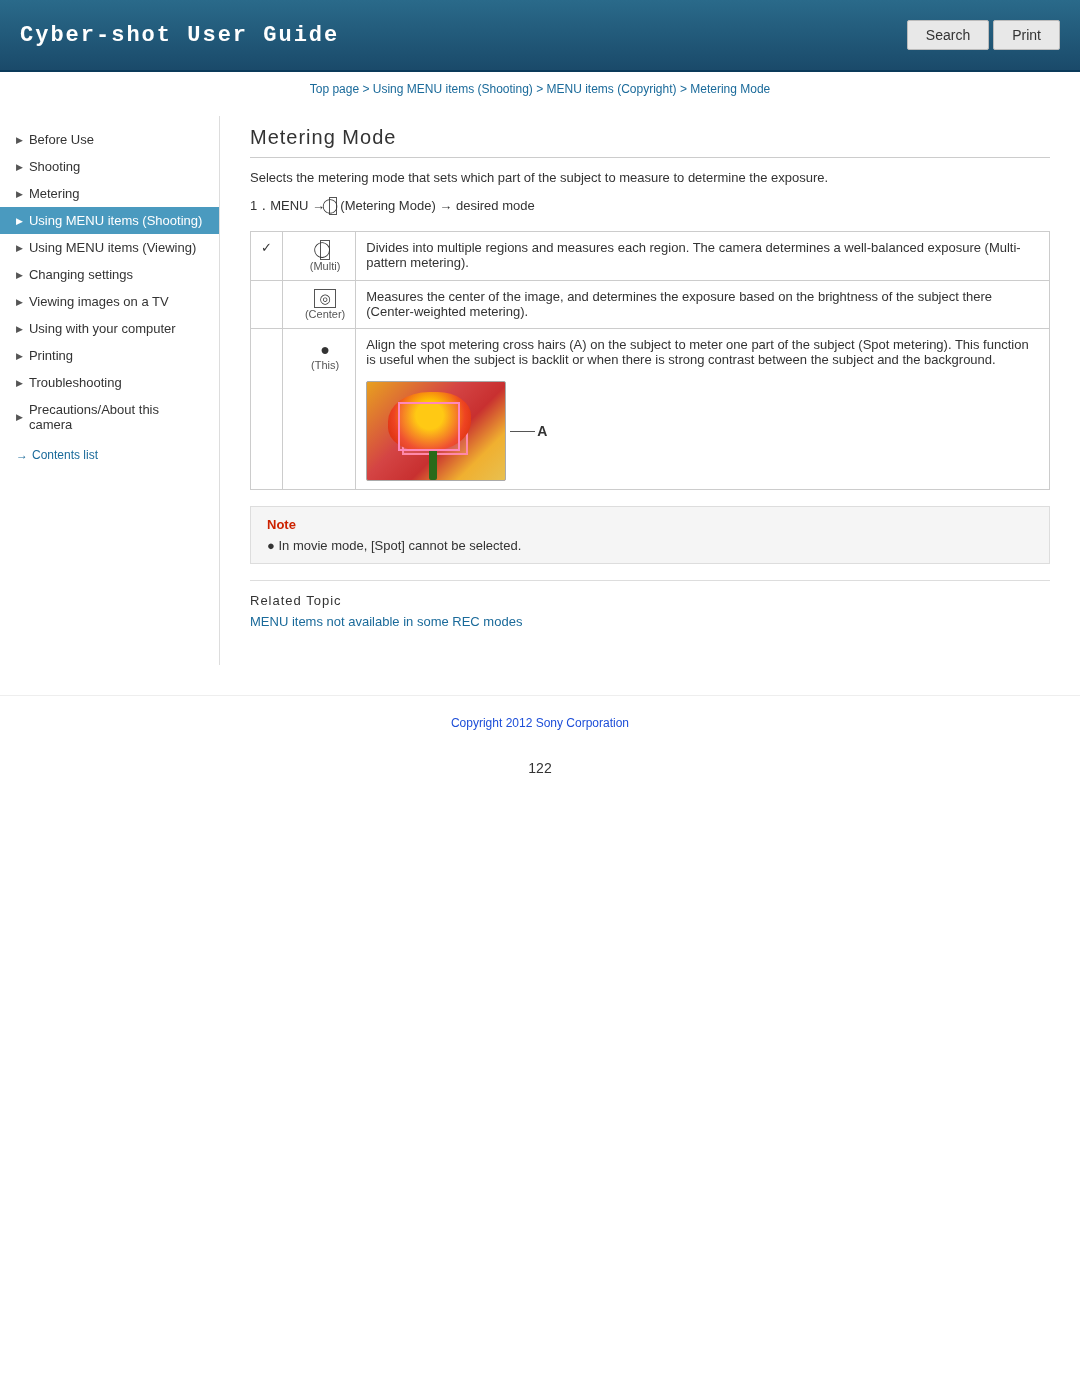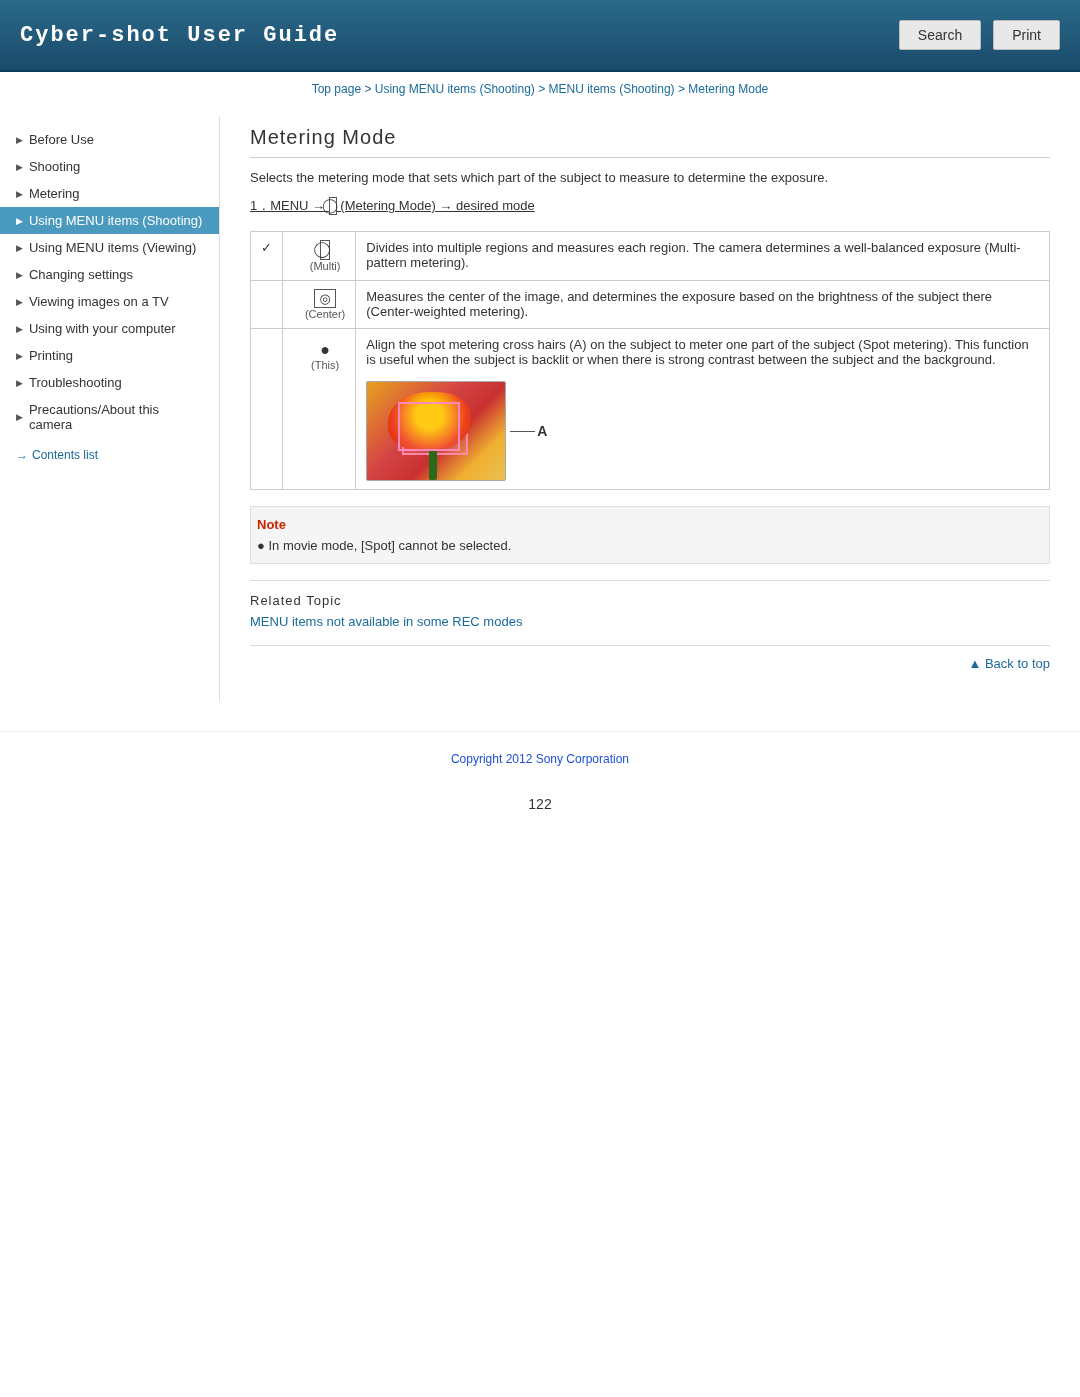--- a/index.html
+++ b/index.html
@@ -24,21 +24,21 @@
     }
     .header-title {
       color: #fff;
       font-size: 22px;
       font-family: 'Courier New', monospace;
       letter-spacing: 2px;
       font-weight: bold;
     }
     .header-buttons {
       display: flex;
-      gap: 12px;
+      gap: 4px;
     }
     .header-btn {
       background: #e8e8e8;
       border: 1px solid #bbb;
       padding: 6px 18px;
       font-size: 14px;
       cursor: pointer;
       border-radius: 2px;
       color: #333;
     }
@@ -120,21 +120,20 @@
 
     .intro-text {
       margin: 12px 0;
       font-size: 13px;
       color: #333;
     }
 
     .menu-step {
       margin: 0 0 16px 0;
       font-size: 13px;
-      text-decoration: underline;
     }
 
     
     .metering-table {
       width: 100%;
       border-collapse: collapse;
       margin: 10px 0;
       font-size: 13px;
     }
     .metering-table td {
@@ -186,21 +185,21 @@
       background: rgba(255,200,200,0.15);
     }
     .spot-row td {
       vertical-align: top;
     }
 
     
     .note-box {
       background: #f5f5f5;
       border: 1px solid #ddd;
-      padding: 10px 6px;
+      padding: 10px 16px;
       margin: 16px 0;
     }
     .note-title {
       color: #cc2200;
       font-weight: bold;
       margin-bottom: 6px;
       font-size: 13px;
     }
     .note-bullet {
       font-size: 13px;
@@ -264,21 +263,21 @@
     <button class="header-btn">Search</button>
     <button class="header-btn">Print</button>
   </div>
 </div>
 
 <div class="breadcrumb">
   <a href="#">Top page</a>
   <span> &gt; </span>
   <a href="#">Using MENU items (Shooting)</a>
   <span> &gt; </span>
-  <a href="#">MENU items (Shooting)</a>
+  <a href="#">MENU items (Copyright)</a>
   <span> &gt; </span>
   <a href="#">Metering Mode</a>
 </div>
 
 <div class="main-layout">
 
   <div class="sidebar">
     <div class="sidebar-item">
       <span class="sidebar-arrow">▶</span>
       <span>Before Use</span>
@@ -395,23 +394,20 @@
     <div class="note-box">
       <div class="note-title">Note</div>
       <div class="note-bullet">● In movie mode, [Spot] cannot be selected.</div>
     </div>
 
     <div class="related-section">
       <div class="related-title">Related Topic</div>
       <a class="related-link" href="#">MENU items not available in some REC modes</a>
     </div>
 
-    <div class="back-to-top">
-      <a href="#">▲ Back to top</a>
-    </div>
 
   </div>
 </div>
 
 <div class="footer">
   <span>Copyright 2012 Sony Corporation</span>
 </div>
 
 <div class="page-number">122</div>
 

